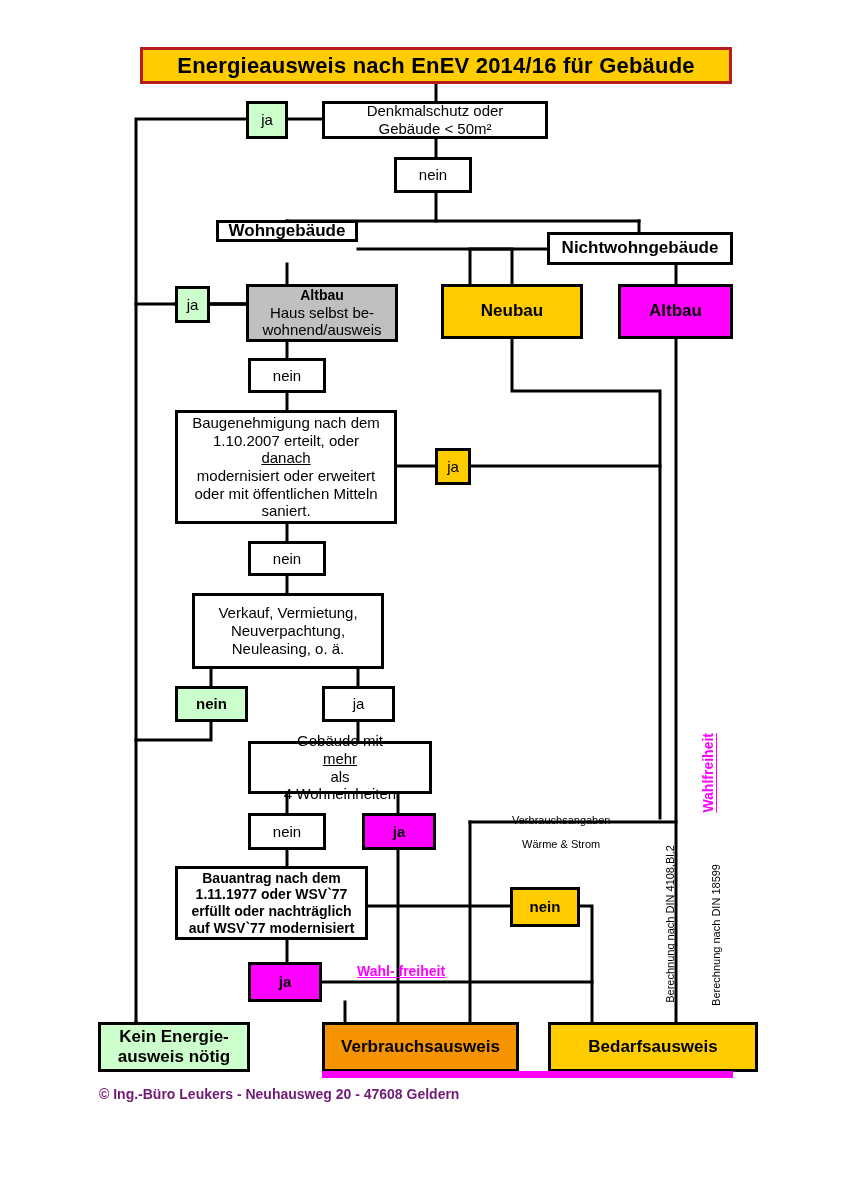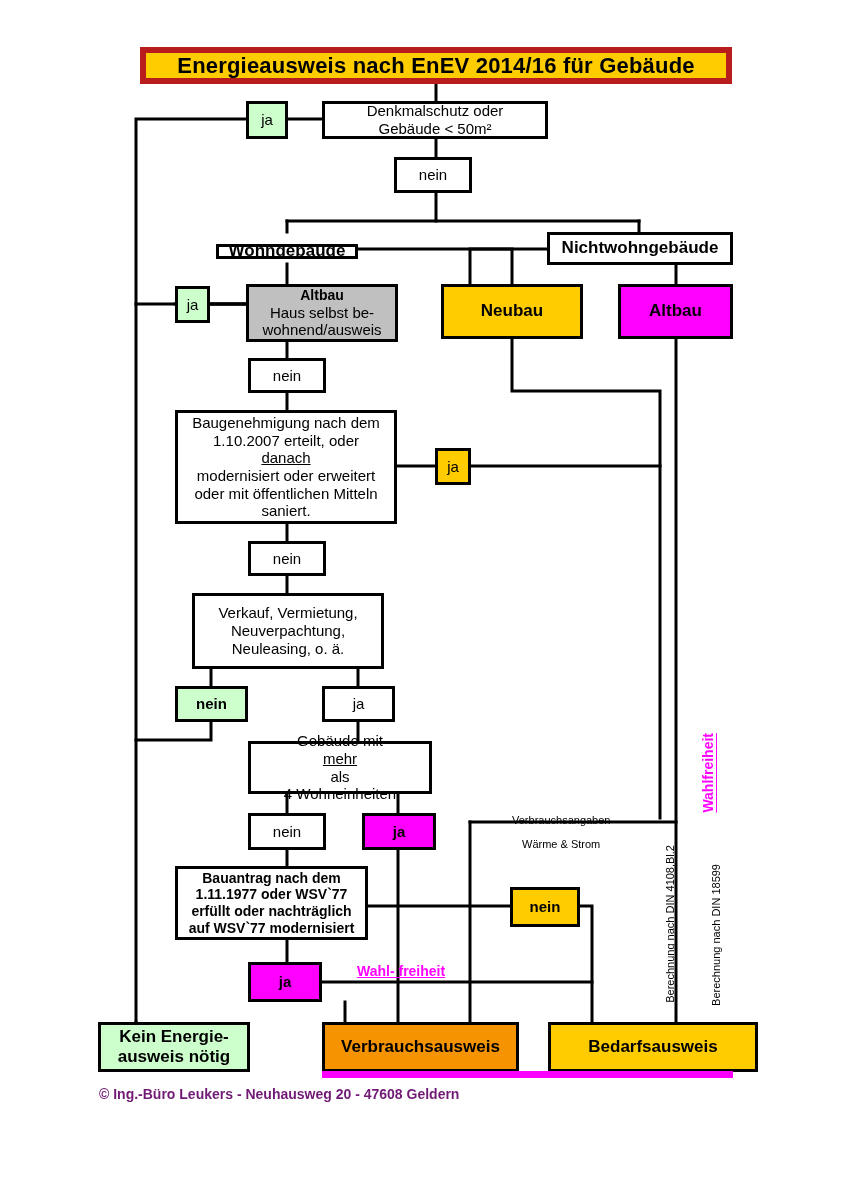--- a/index.html
+++ b/index.html
@@ -4,21 +4,21 @@
 <style>
   html,body{margin:0;padding:0;background:#ffffff;}
   body{font-family:"Liberation Sans",sans-serif;}
   #page{position:relative;width:851px;height:1204px;background:#ffffff;overflow:hidden;}
   svg#flow{position:absolute;left:0;top:0;width:851px;height:1204px;}
   .ln{stroke:#000000;stroke-width:3;fill:none;stroke-linecap:square;}
   .box{position:absolute;box-sizing:border-box;border:3px solid #000;display:flex;
        flex-direction:column;align-items:center;justify-content:center;
        text-align:center;background:#fff;color:#000;line-height:1.18;}
   .box span{display:block;white-space:nowrap;}
-  .title-box{background:#FFCC00;border:6px solid #b91c1c;font-weight:bold;font-size:22px;letter-spacing:.2px;}
+  .title-box{background:#FFCC00;border:3px solid #b91c1c;font-weight:bold;font-size:22px;letter-spacing:.2px;}
   .dec{font-size:15px;font-weight:bold;}
   .decn{font-size:15px;font-weight:normal;}
   .smallb{font-size:14px;font-weight:bold;}
   .big{font-size:17px;font-weight:bold;}
   .yes-green{background:#CCFFCC;}
   .yes-yellow{background:#FFCC00;}
   .gray{background:#C0C0C0;}
   .orange{background:#F59300;}
   .gold{background:#FFCC00;}
   .magenta{background:#FF00FF;}
@@ -118,21 +118,21 @@
     <span class="decn">Denkmalschutz oder</span>
     <span class="decn">Gebäude &lt; 50m²</span>
   </div>
   <div class="box yes-green dec" style="left:246px;top:101px;width:42px;height:38px;">
     <span class="decn">ja</span>
   </div>
   <div class="box" style="left:394px;top:157px;width:78px;height:36px;">
     <span class="decn">nein</span>
   </div>
 
-  <div class="box" style="left:216px;top:244px;width:142px;height:15px;">
+  <div class="box" style="left:216px;top:220px;width:142px;height:22px;">
     <span class="big">Wohngebäude</span>
   </div>
   <div class="box" style="left:547px;top:232px;width:186px;height:33px;">
     <span class="big">Nichtwohngebäude</span>
   </div>
 
   <div class="box gray" style="left:246px;top:284px;width:152px;height:58px;">
     <span class="smallb">Altbau</span>
     <span class="decn">Haus selbst be-</span>
     <span class="decn">wohnend/ausweis</span>

